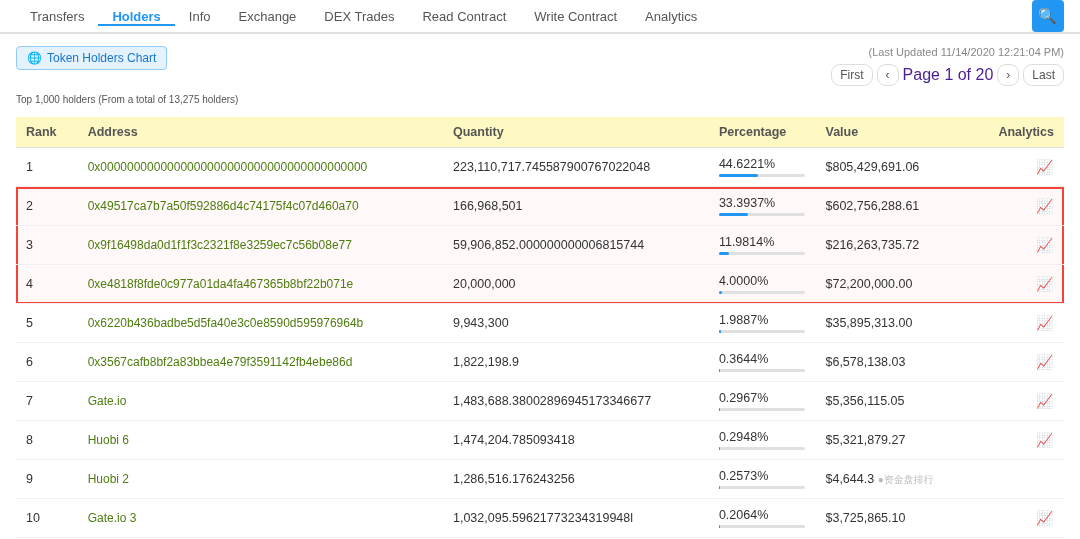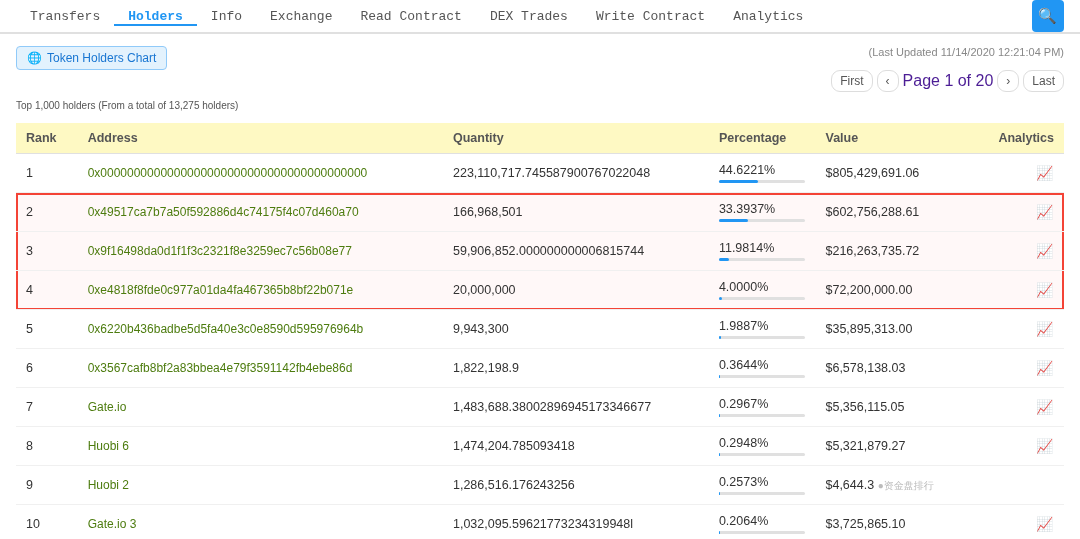--- a/index.html
+++ b/index.html
@@ -6,21 +6,20 @@
     body { font-family: Arial, sans-serif; font-size: 13px; background: #fff; color: #333; }
 
     
     .nav-bar {
       display: flex; align-items: center; border-bottom: 2px solid #e0e0e0;
       padding: 0 16px; background: #fff; position: relative;
     }
     .nav-item {
       padding: 0 14px; cursor: pointer; color: #555; white-space: nowrap;
       font-size: 13px;
-      font-family: Liberation Mono, monospace;
     }
     .nav-item.active {
       color: #2196f3; border-bottom: 2px solid #2196f3; margin-bottom: -2px; font-weight: bold;
     }
     .nav-search {
       margin-left: auto;
       width: 32px; height: 32px; background: #2196f3; border-radius: 4px;
       display: flex; align-items: center; justify-content: center; cursor: pointer; color: #fff; font-size: 15px;
     }
 
@@ -61,34 +60,34 @@
     .percentage { color: #333; }
     .pct-bar-wrap { height: 3px; background: #e0e0e0; border-radius: 2px; margin-top: 3px; }
     .pct-bar { height: 3px; background: #2196f3; border-radius: 2px; }
     .value { color: #333; }
     .analytics-icon { color: #2196f3; cursor: pointer; font-size: 14px; }
 
     
     .addr-cell { max-width: 380px; }
 
     
-    .right-controls { display: flex; flex-direction: column; align-items: flex-end; gap: 8px; }
+    .right-controls { display: flex; flex-direction: column; align-items: flex-end; gap: 2px; }
   </style>
 </head>
 <body>
 
 <div class="nav-bar">
 
   <div id="nav-items-container" style="display:flex; align-items:center;">
       <div class="nav-item">Transfers</div>
       <div class="nav-item active">Holders</div>
       <div class="nav-item">Info</div>
       <div class="nav-item">Exchange</div>
+      <div class="nav-item">DEX Trades</div>
       <div class="nav-item">Read Contract</div>
-      <div class="nav-item">DEX Trades</div>
       <div class="nav-item">Write Contract</div>
       <div class="nav-item">Analytics</div>
     </div>
   <div class="nav-search">
     <span>🔍</span>
   </div>
 </div>
 
 <div class="content">
   <div style="display:flex; justify-content:space-between; align-items:flex-start;">

